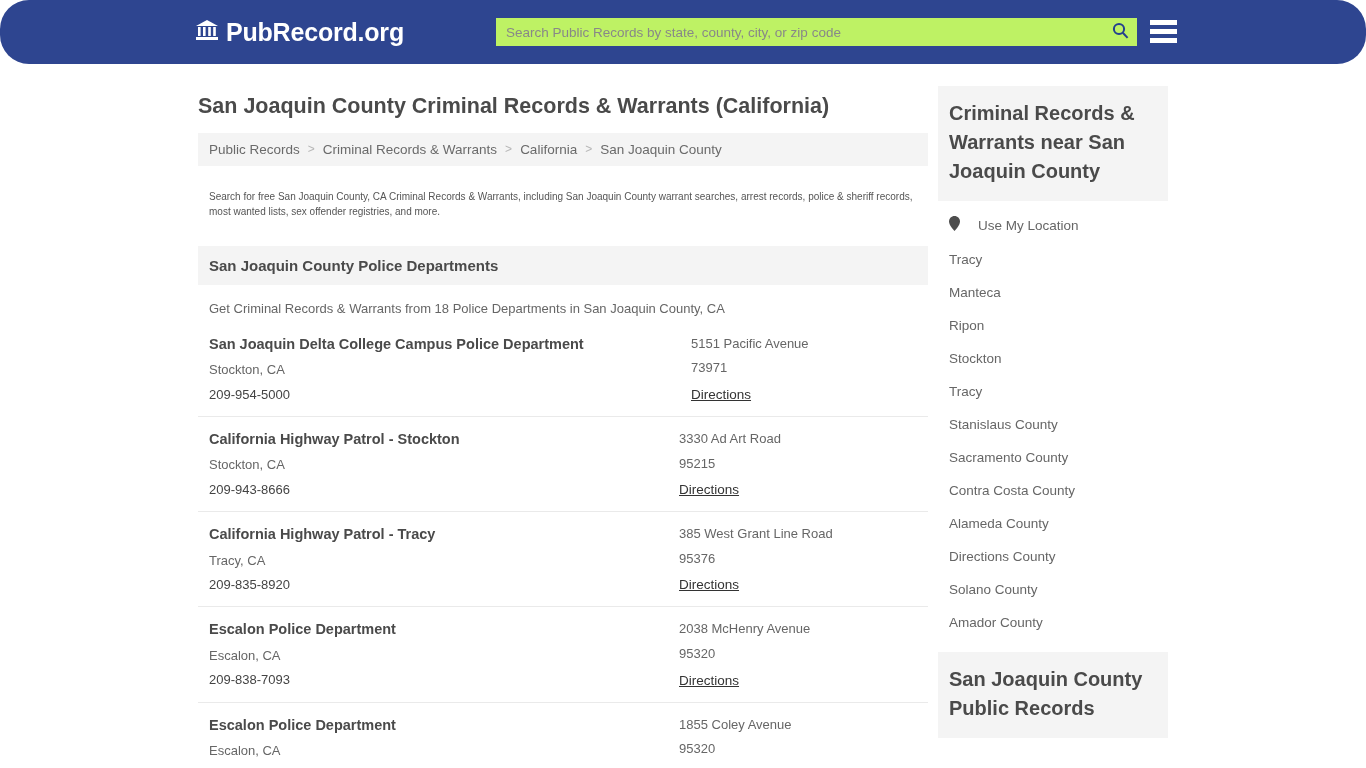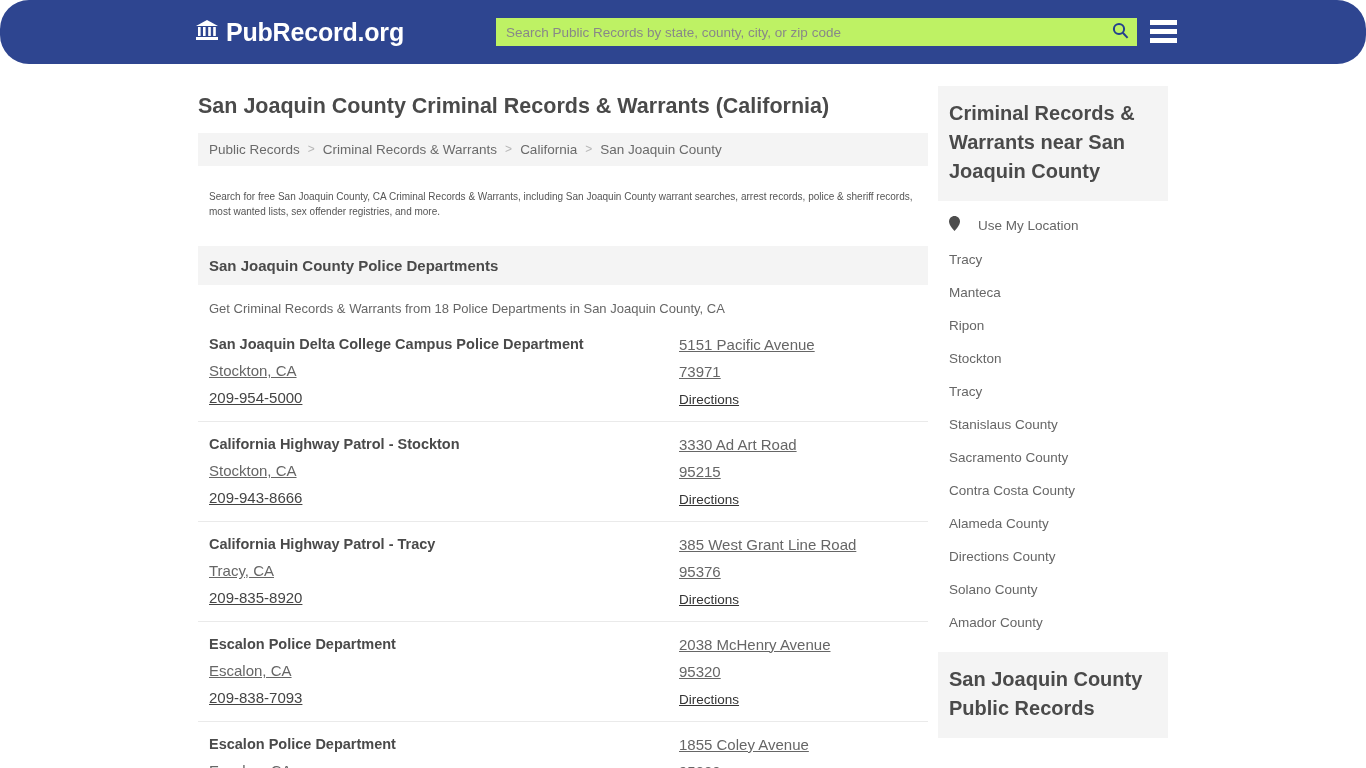--- a/index.html
+++ b/index.html
@@ -150,38 +150,37 @@
     padding: 16px 11px 6px 11px;
     font-size: 13px;
     color: #666666;
   }
 
   .listing {
     display: flex;
     padding: 14px 11px 13px 11px;
     border-top: 1px solid #eaeaea;
   }
-  .listing:first-of-type { border-top: 0; }
+  .listing:first-of-type { border-top: 0; gap: 12px; }
   .listing .left { width: 470px; }
   .listing .right { flex: 1; }
 
   .org-name {
     font-size: 14.5px;
     font-weight: bold;
     color: #4a4a4a;
     margin-bottom: 9px;
     line-height: 1.2;
   }
   .org-city, .org-phone,
   .addr-street, .addr-zip {
-    font-size: 15px;
+    font-size: 13px;
     color: #666666;
     margin-bottom: 9px;
     line-height: 1.2;
-    text-decoration: underline;
   }
   .org-phone { color: #444444; margin-bottom: 0; }
   .addr-zip { margin-bottom: 9px; }
   .directions {
     font-size: 13.5px;
     color: #333333;
     text-decoration: underline;
     cursor: pointer;
     display: inline-block;
   }

